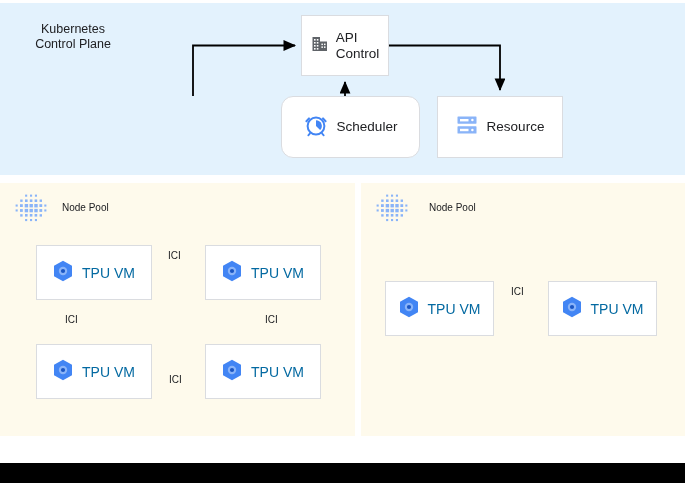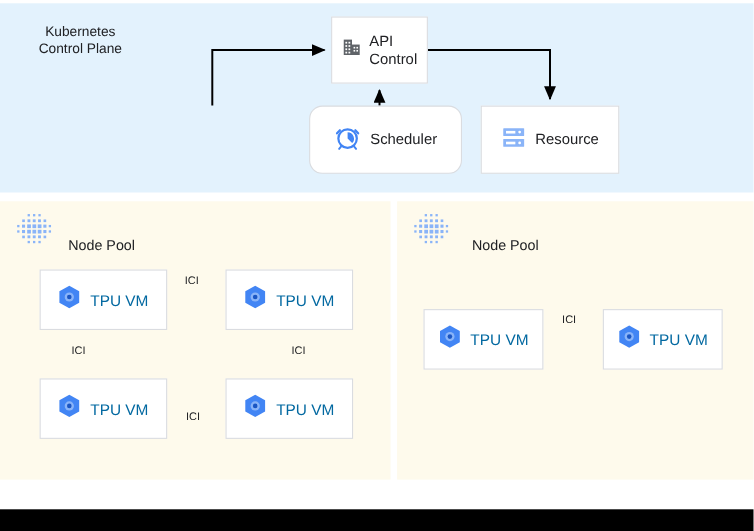--- a/index.html
+++ b/index.html
@@ -78,24 +78,23 @@
   .panel-pool {
     position: absolute;
     background: #fdf6e3;
     background: #fefaec;
   }
   #node-pool-left  { left: 0px;   top: 183px; width: 355px; height: 253px; }
   #node-pool-right { left: 361px; top: 183px; width: 324px; height: 253px; }
 
   .pool-title {
     position: absolute;
-    font-size: 13px;
+    font-size: 10px;
     color: #202124;
     line-height: 16px;
-    margin-top: 15px;
   }
 
   .pool-icon { position: absolute; }
 
   
   #tpu-vm-1 { left: 36px;  top: 245px; width: 116px; height: 55px; }
   #tpu-vm-2 { left: 205px; top: 245px; width: 116px; height: 55px; }
   #tpu-vm-3 { left: 36px;  top: 344px; width: 116px; height: 55px; }
   #tpu-vm-4 { left: 205px; top: 344px; width: 116px; height: 55px; }
   

